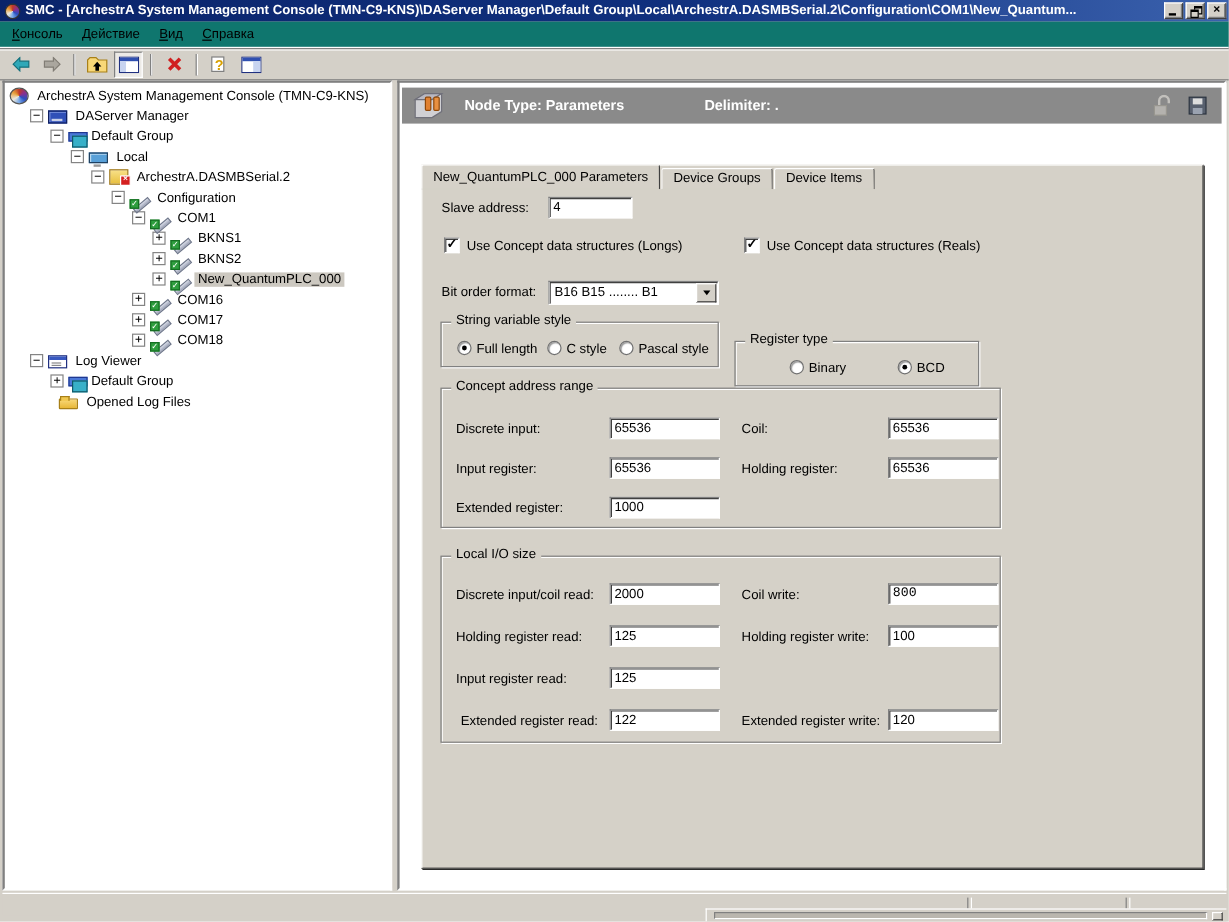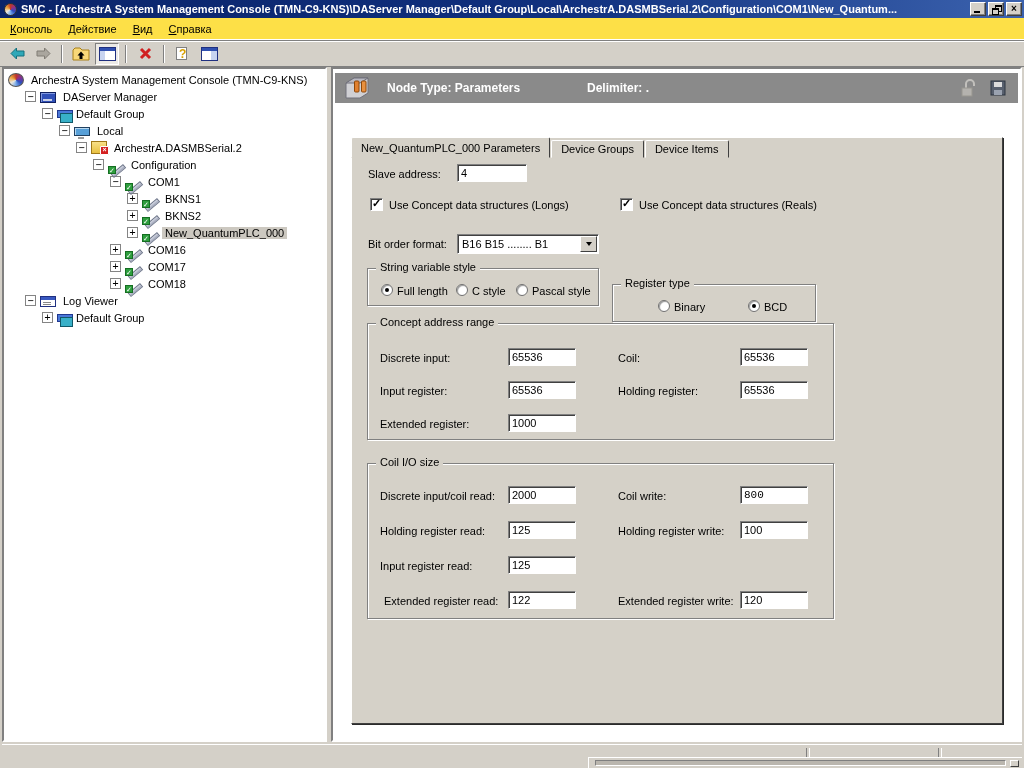--- a/index.html
+++ b/index.html
@@ -18,21 +18,21 @@
   .winbtn{width:16px;height:14px;background:#d4d0c8;position:relative;
     border:1px solid;border-color:#fff #404040 #404040 #fff;
     box-shadow:inset -1px -1px 0 #808080;box-sizing:border-box;
     display:flex;align-items:center;justify-content:center;font-size:10px;font-weight:bold;line-height:10px;}
   .glyph-min{position:absolute;left:3px;bottom:2px;width:6px;height:2px;background:#000;}
   .glyph-restore::before{content:"";position:absolute;left:6px;top:2px;width:5px;height:4px;
     border:1px solid #000;border-top-width:2px;background:#d4d0c8;}
   .glyph-restore::after{content:"";position:absolute;left:3px;top:5px;width:5px;height:4px;
     border:1px solid #000;border-top-width:2px;background:#d4d0c8;}
   
-  .menubar{position:absolute;left:0;top:18px;width:1024px;height:22px;background:#fde047;
+  .menubar{position:absolute;left:0;top:18px;width:1024px;height:22px;background:#0f766e;
     display:flex;align-items:center;padding-left:2px;box-sizing:border-box;
     border-bottom:1px solid #fff;}
   .menu-item{padding:3px 8px;cursor:default;}
   .menu-item u{text-decoration:underline;}
   .toolbar{position:absolute;left:0;top:40px;width:1024px;height:27px;background:#d4d0c8;
     display:flex;align-items:center;padding-left:5px;box-sizing:border-box;gap:2px;
     border-top:1px solid #808080;border-bottom:1px solid #808080;box-shadow:0 1px 0 #fff inset;}
   .tbtn{width:24px;height:22px;display:flex;align-items:center;justify-content:center;box-sizing:border-box;}
   .tbtn.pressed{border:1px solid;border-color:#808080 #fff #fff #808080;background:#eceae6;}
   .tsep{width:1px;height:18px;background:#808080;border-right:1px solid #fff;margin:0 4px;}
@@ -92,21 +92,21 @@
   
   .tabstrip{position:absolute;left:18px;top:48px;height:21px;display:flex;align-items:flex-end;z-index:2;margin-top:20px;}
   .tab{height:18px;line-height:17px;padding:0 9px;background:#d5d1c8;margin-right:1px;cursor:default;
     border:1px solid;border-color:#fff #404040 #d5d1c8 #fff;border-top-left-radius:2px;border-top-right-radius:2px;
     box-sizing:border-box;white-space:nowrap;}
   .tab.active{height:21px;line-height:20px;z-index:3;position:relative;}
   .page{position:absolute;left:18px;top:68px;width:652px;height:587px;background:#d5d1c8;
     border:1px solid;border-color:#fff #404040 #404040 #fff;box-shadow:1px 1px 0 #2a2a2a;box-sizing:border-box;}
   
   .flabel{position:absolute;white-space:nowrap;}
-  .tf{position:absolute;width:68px;height:18px;background:#fff;color:#000;
+  .tf{position:absolute;width:92px;height:18px;background:#fff;color:#000;
     border:1px solid;border-color:#808080 #fff #fff #808080;box-shadow:inset 1px 1px 0 #404040;
     font-family:"Liberation Sans",sans-serif;font-size:11px;padding:0 3px;box-sizing:border-box;}
   .cb{position:absolute;width:13px;height:13px;background:#fff;box-sizing:border-box;
     border:1px solid;border-color:#808080 #fff #fff #808080;box-shadow:inset 1px 1px 0 #404040;}
   .cb.checked::after{content:"✓";position:absolute;left:1px;top:-2px;font-size:11px;font-weight:bold;color:#000;}
   .rd{position:absolute;width:12px;height:12px;border-radius:50%;background:#fff;box-sizing:border-box;
     border:1px solid #707070;box-shadow:inset 1px 1px 1px #9a9a9a;}
   .rd.checked::after{content:"";position:absolute;left:3px;top:3px;width:4px;height:4px;border-radius:50%;background:#000;}
   .grp{position:absolute;border:1px solid #808080;box-sizing:border-box;
     box-shadow:inset 1px 1px 0 #fff,1px 1px 0 #fff;}
@@ -267,20 +267,25 @@
       </div>
       <div class="tree-row" style="padding-left: 21px;">
         <span class="expander">−</span>
         <span class="ticon ti-log-viewer"></span>
         <span class="tlabel">Log Viewer</span>
       </div>
       <div class="tree-row" style="padding-left: 38px;">
         <span class="expander">+</span>
         <span class="ticon ti-group"></span>
         <span class="tlabel">Default Group</span>
+      </div>
+      <div class="tree-row" style="padding-left: 38px;">
+        <span class="exp-spacer"></span>
+        <span class="ticon ti-folder"></span>
+        <span class="tlabel">Opened Log Files</span>
       </div>
     </div>
 
   <div class="splitter"></div>
 
   <div class="right-pane">
 
     <div class="panel-header">
       <span class="ph-icon">
         <svg width="28" height="24" viewBox="0 0 28 24">
@@ -357,21 +362,21 @@
         <input class="tf" style="left: 372px; top: 24px;" value="65536">
         <span class="flabel" style="left:12px;top:61px">Input register:</span>
         <input class="tf" style="left: 140px; top: 57px;" value="65536">
         <span class="flabel" style="left:250px;top:61px">Holding register:</span>
         <input class="tf" style="left: 372px; top: 57px;" value="65536">
         <span class="flabel" style="left:12px;top:94px">Extended register:</span>
         <input class="tf" style="left: 140px; top: 90px;" value="1000">
       </div>
 
       <div class="grp" style="left:15px;top:325px;width:467px;height:156px">
-        <span class="grp-title">Coil I/O size</span>
+        <span class="grp-title">Local I/O size</span>
         <span class="flabel" style="left:12px;top:26px">Discrete input/coil read:</span>
         <input class="tf" style="left: 140px; top: 22px;" value="2000">
         <span class="flabel" style="left:250px;top:26px">Coil write:</span>
         <input class="tf" style="left: 372px; top: 22px; font-family: Liberation Mono, monospace;" value="800">
         <span class="flabel" style="left:12px;top:61px">Holding register read:</span>
         <input class="tf" style="left: 140px; top: 57px;" value="125">
         <span class="flabel" style="left:250px;top:61px">Holding register write:</span>
         <input class="tf" style="left: 372px; top: 57px;" value="100">
         <span class="flabel" style="left:12px;top:96px">Input register read:</span>
         <input class="tf" style="left: 140px; top: 92px;" value="125">

